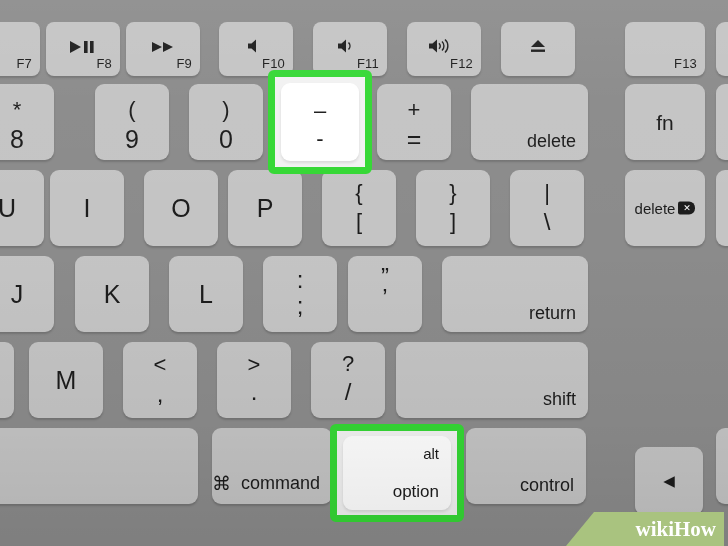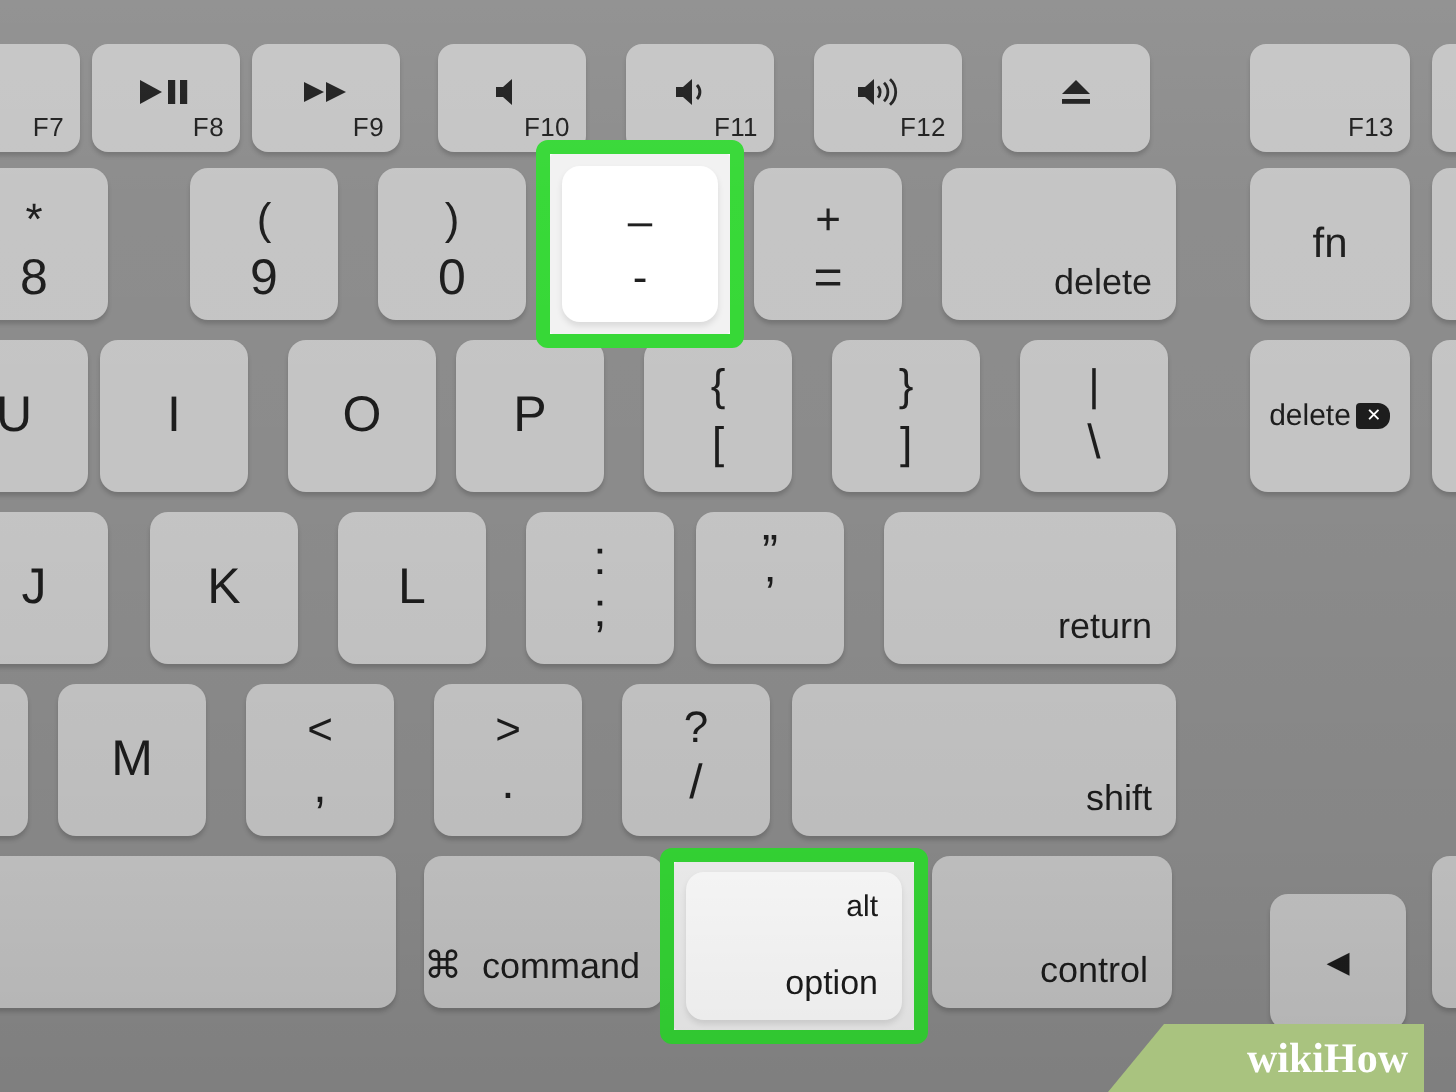--- a/index.html
+++ b/index.html
@@ -141,21 +141,21 @@
     border: 7px solid #35d835;
     background: #ffffff;
     border-radius: 6px;
     box-sizing: border-box;
     z-index: 20;
   }
   .hi-inner-pad { background:#f2f2f2; }
   
   #wikihow {
     position: absolute;
-    right: 16px;
+    right: 4px;
     bottom: 0;
     height: 34px;
     width: 158px;
     z-index: 70;
     overflow: hidden;
   }
   #wikihow .band {
     position: absolute;
     inset: 0;
     background: #a9c37f;

